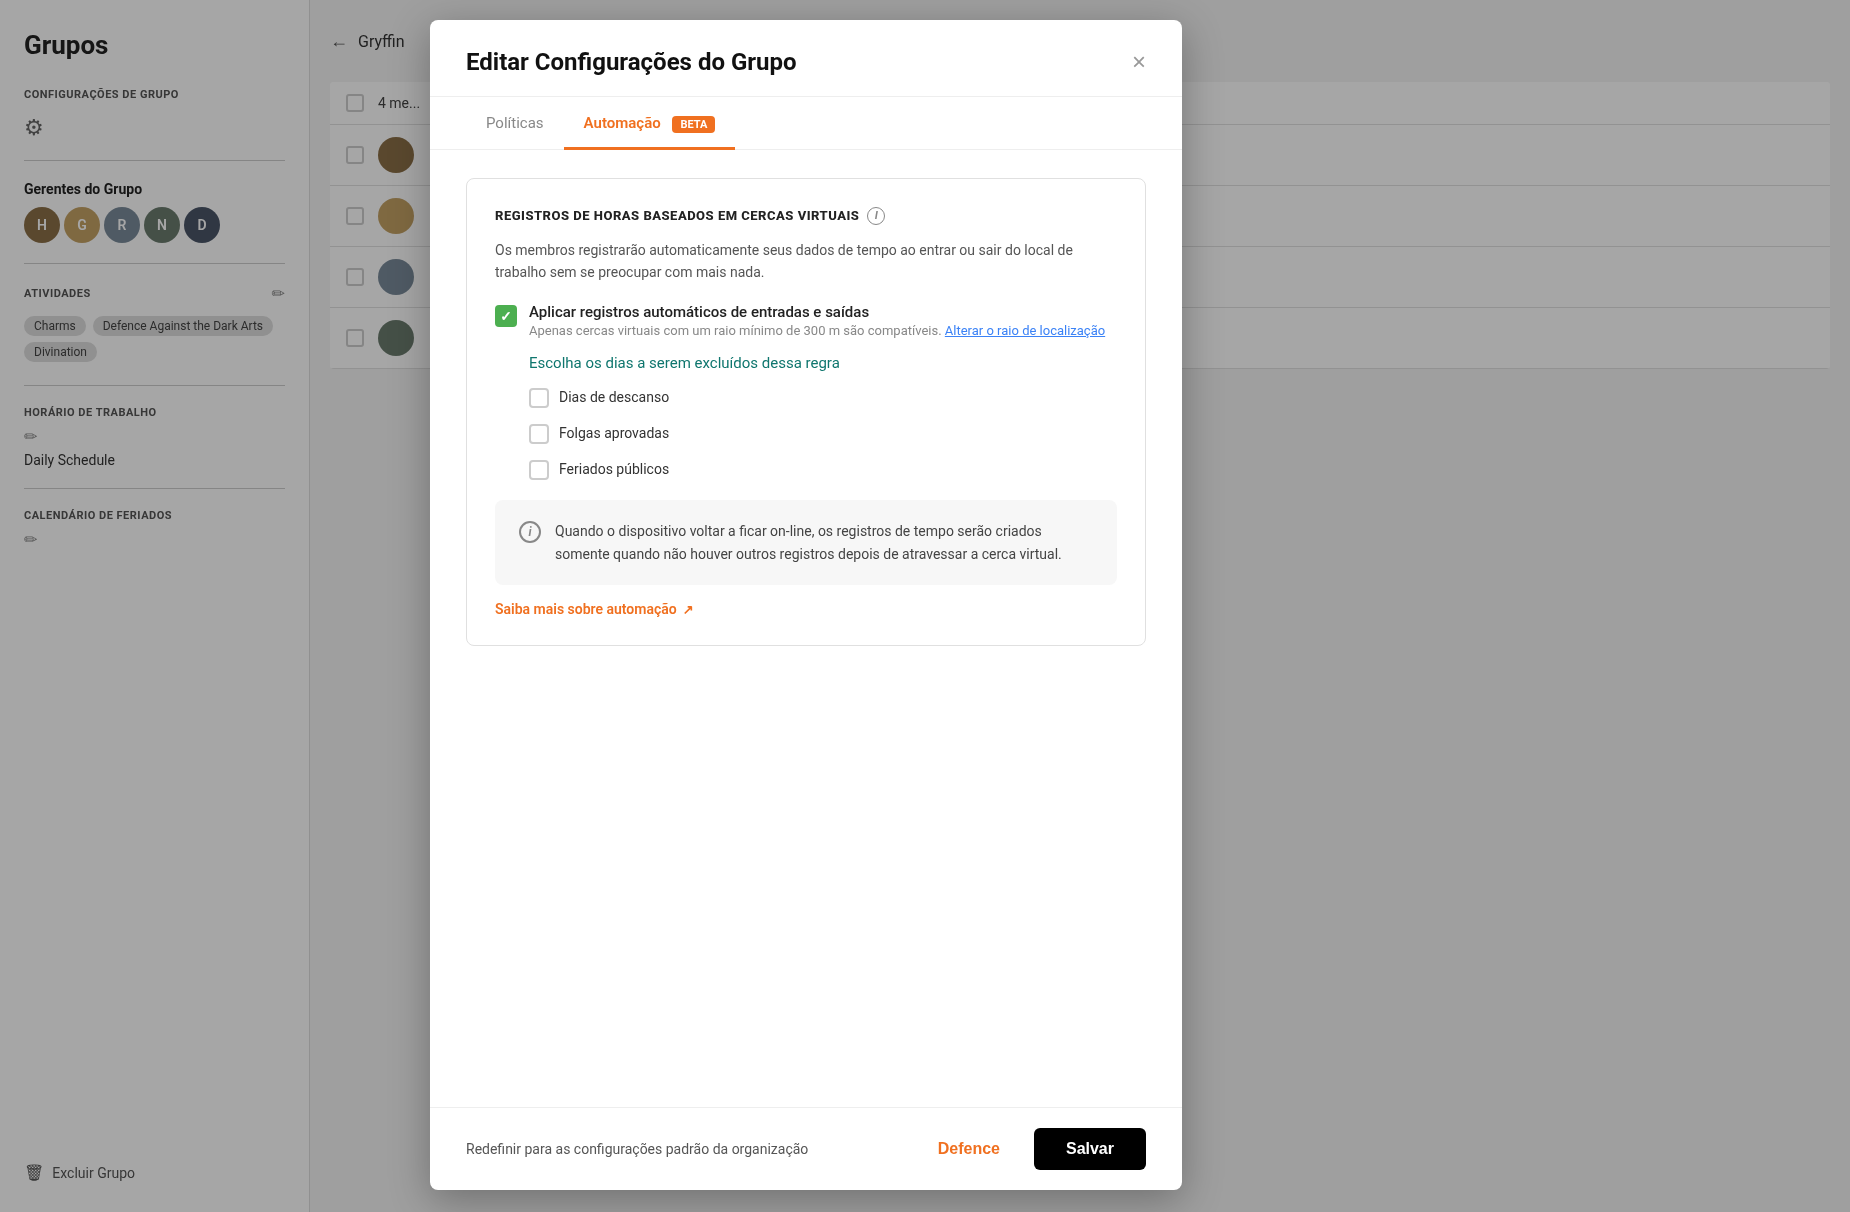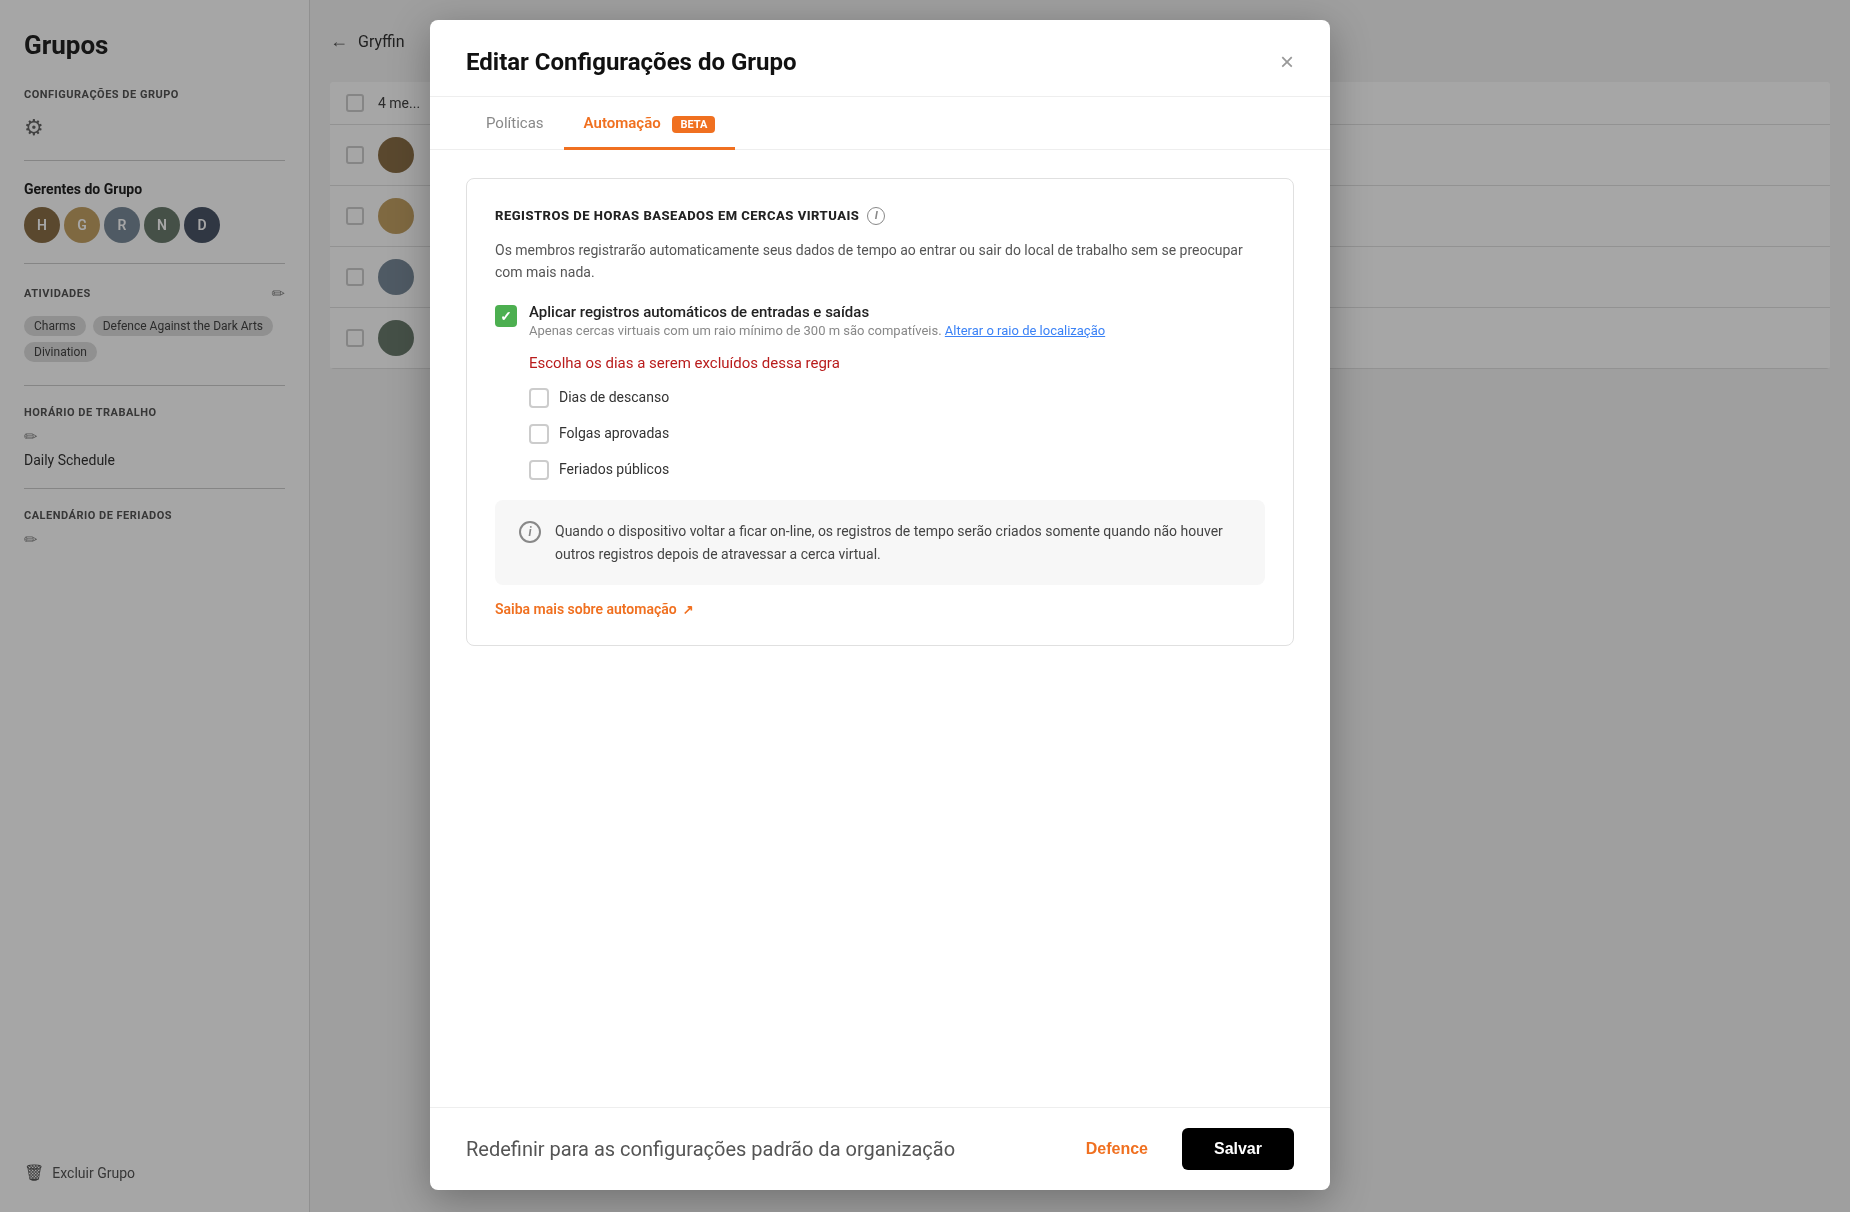--- a/index.html
+++ b/index.html
@@ -159,21 +159,21 @@
       width: 1850px;
       height: 1212px;
       background: rgba(0,0,0,0.35);
       z-index: 10;
     }
 
     
     .modal {
       position: absolute;
       left: 430px; top: 20px;
-      width: 900px;
+      width: 752px;
       height: 1170px;
       background: #fff;
       border-radius: 8px;
       z-index: 20;
       display: flex;
       flex-direction: column;
       box-shadow: 0 10px 40px rgba(0,0,0,0.3);
     }
     .modal-header {
       display: flex;
@@ -324,21 +324,21 @@
       cursor: pointer;
     }
 
     
     .days-section {
       margin-top: 8px;
       margin-left: 34px;
     }
     .days-title {
       font-size: 15px;
-      color: #b91c1c;
+      color: #0f766e;
       margin-bottom: 14px;
     }
     .day-option {
       display: flex;
       align-items: center;
       gap: 10px;
       margin-bottom: 14px;
     }
     .day-label {
       font-size: 14px;
@@ -394,21 +394,21 @@
 
     
     .modal-footer {
       display: flex;
       align-items: center;
       justify-content: space-between;
       padding: 20px 36px;
       border-top: 1px solid #eee;
     }
     .reset-link {
-      font-size: 20px;
+      font-size: 14px;
       color: #555;
       cursor: pointer;
     }
     .footer-buttons {
       display: flex;
       gap: 14px;
       align-items: center;
     }
     .btn-cancel {
       background: none;

